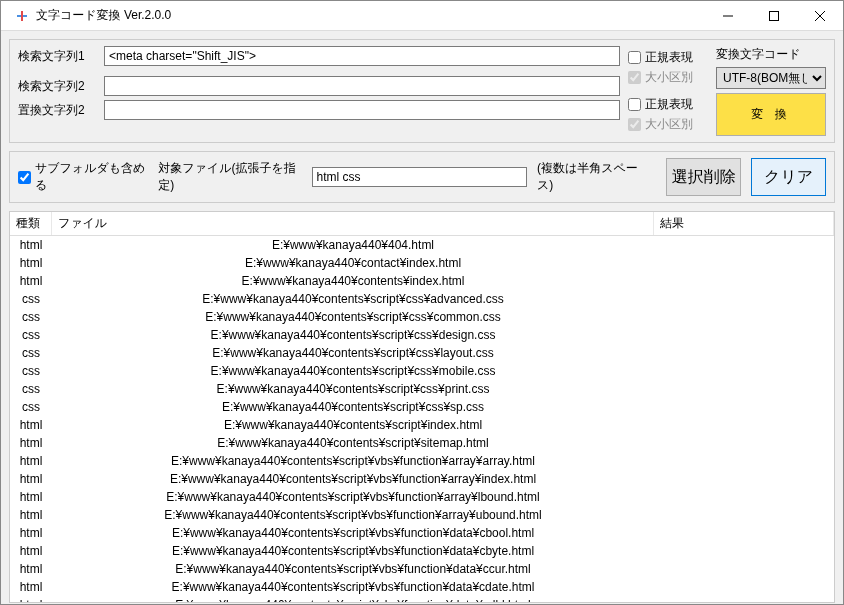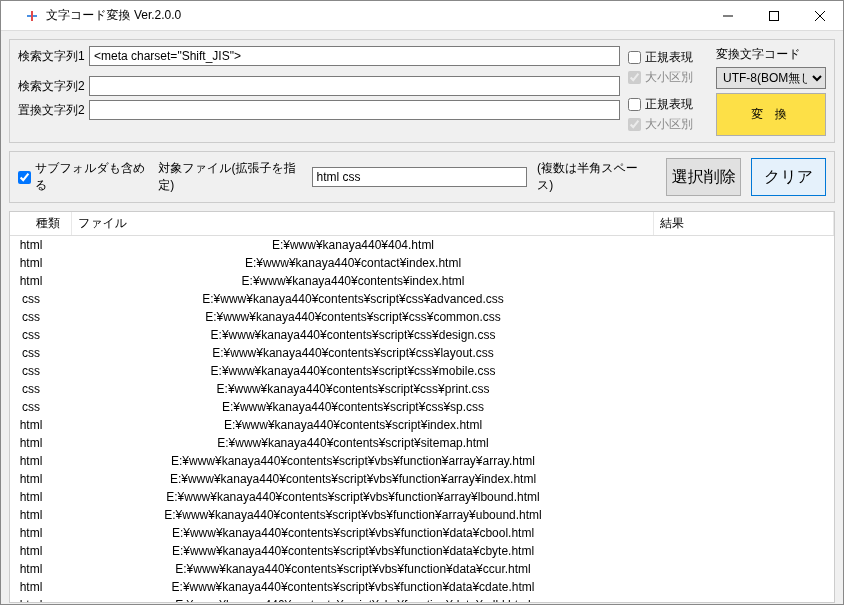--- a/index.html
+++ b/index.html
@@ -1,24 +1,24 @@
 <!DOCTYPE html>
 <html><head>
 <meta charset="utf-8">
 <style>
 * { box-sizing: border-box; margin: 0; padding: 0; }
 body { font-family: "MS UI Gothic", "Meiryo", sans-serif; font-size: 12px; background: #f0f0f0; width: 844px; height: 605px; overflow: hidden; border: 1px solid #888; }
-.titlebar { height: 30px; background: #fff; display: flex; align-items: center; padding-left: 23px; border-bottom: 1px solid #ddd; }
+.titlebar { height: 30px; background: #fff; display: flex; align-items: center; padding-left: 13px; border-bottom: 1px solid #ddd; }
 .titlebar .icon { width: 16px; height: 16px; margin-right: 6px; display: flex; align-items: center; justify-content: center; }
 .titlebar .title { flex: 1; font-size: 12px; }
 .winbtns { display: flex; height: 100%; }
 .winbtn { width: 46px; display: flex; align-items: center; justify-content: center; cursor: pointer; }
 .content { padding: 8px; }
 .panel { background: #f0f0f0; border: 1px solid #ccc; padding: 6px 8px; margin-bottom: 8px; }
-.row { display: flex; align-items: center; margin-bottom: 4px; gap: 1px; justify-content: center; }
+.row { display: flex; align-items: center; margin-bottom: 4px; gap: 16px; justify-content: center; }
 .row:last-child { margin-bottom: 16px; }
 .lbl { width: 70px; font-size: 12px; }
 .txtbox { flex: 1; height: 20px; border: 1px solid #7a7a7a; background: #fff; padding: 2px 4px; font-size: 12px; font-family: inherit; }
 .panel1 { display: flex; gap: 8px; }
 .panel1-left { flex: 1; }
 .panel1-mid { display: flex; flex-direction: column; justify-content: space-around; padding: 2px 0; width: 80px; }
 .chk { display: flex; align-items: center; gap: 4px; font-size: 12px; }
 .chk input { width: 13px; height: 13px; }
 .chk.disabled { color: #888; }
 .panel1-right { width: 110px; display: flex; flex-direction: column; gap: 4px; }
@@ -26,21 +26,21 @@
 .enc-select { height: 22px; border: 1px solid #7a7a7a; background: #e1e1e1; font-size: 12px; padding: 1px 2px; width: 100%; }
 .convert-btn { flex: 1; border: 1px solid #adadad; background: #fde047; cursor: pointer; font-size: 12px; display: flex; align-items: center; justify-content: center; letter-spacing: 4px; }
 .panel2 { display: flex; align-items: center; gap: 10px; }
 .ext-label { font-size: 12px; }
 .ext-input { width: 230px; height: 20px; border: 1px solid #7a7a7a; background: #fff; padding: 2px 4px; font-size: 12px; }
 .hint { font-size: 12px; }
 .spacer { flex: 1; }
 .smallbtn { width: 80px; height: 38px; border: 1px solid #adadad; background: #e1e1e1; cursor: pointer; font-size: 16px; }
 .smallbtn.clear { border-color: #0078d7; background: #e5f1fb; }
 .filepanel { border: 1px solid #ccc; background: #fff; height: 392px; display: flex; flex-direction: column; }
-.filehead { display: flex; border-bottom: 1px solid #ddd; font-size: 12px; background: #fff; padding-left: 20px; }
+.filehead { display: flex; border-bottom: 1px solid #ddd; font-size: 12px; background: #fff; }
 .filehead > div { padding: 3px 6px; border-right: 1px solid #e8e8e8; }
 .col-type { width: 42px; }
 .col-file { flex: 1; }
 .col-result { width: 180px; }
 .filebody { flex: 1; overflow-y: scroll; overflow-x: auto; text-align: center; }
 .frow { display: flex; font-size: 12px; padding: 1px 0; }
 .frow > div { padding: 1px 6px; white-space: nowrap; }
 .frow .col-type { width: 42px; }
 .frow .col-file { flex: 1; overflow: hidden; }
 .frow .col-result { width: 180px; }

